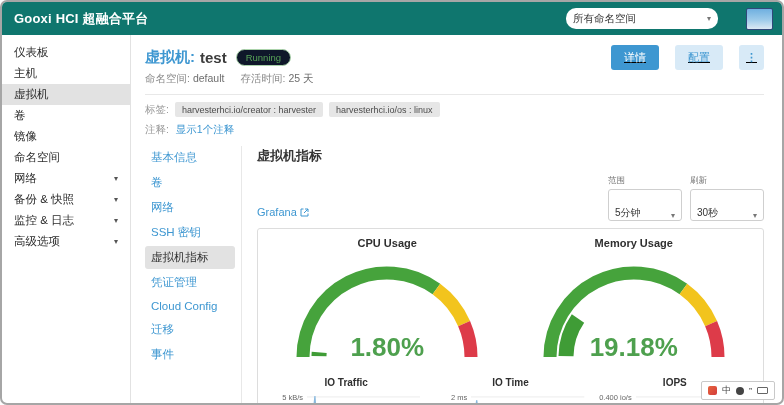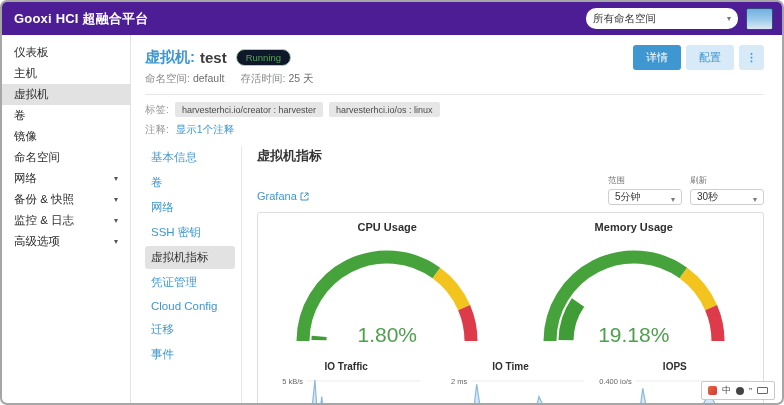--- a/index.html
+++ b/index.html
@@ -1,39 +1,39 @@
 <!DOCTYPE html>
 <html><head>
 <meta charset="utf-8">
 <style>
   * { box-sizing: border-box; margin: 0; padding: 0; }
   html,body { width: 784px; height: 405px; }
   body { font-family: "Liberation Sans", sans-serif; background: #fdfdfd; position: relative; overflow: hidden; }
   .frame { position: absolute; inset: 0; border: 2px solid #a6a6a6; border-radius: 7px; background: #fff; overflow: hidden; }
 
   
-  .header { height: 33px; background: #4c1d95; display: flex; align-items: center; padding: 0 9px 0 12px; gap: 8px; }
+  .header { height: 33px; background: #0f766e; display: flex; align-items: center; padding: 0 9px 0 12px; gap: 28px; }
   .brand { color: #fff; font-size: 13px; font-weight: bold; letter-spacing: .2px; flex: 1; }
   .ns-select { width: 152px; height: 21px; background: #fff; border-radius: 10px; display: flex; align-items: center; padding: 4px 7px; font-size: 10.5px; color: #333; cursor: pointer; }
   .chev { margin-left: auto; color: #777; font-size: 8px; line-height: 1; }
   .avatar { width: 27px; height: 22px; border-radius: 2px; background: linear-gradient(180deg,#6fb0e0 0%,#9ecbea 55%,#dce9f4 100%); border: 1px solid #31487a; cursor: pointer; }
 
   
   .app-body { display: flex; height: 368px; }
   .sidebar { width: 129px; border-right: 1px solid #e2e2e2; padding-top: 7px; flex-shrink: 0; }
   .side-item { height: 21px; display: flex; align-items: center; padding: 0 12px; font-size: 11.5px; color: #2c2c2c; cursor: pointer; }
   .side-item.selected { background: #e2e2e2; }
   .side-item .chev { color: #555; }
 
   .main { flex: 1; padding: 10px 18px 0 14px; position: relative; overflow: hidden; }
   .title-row { display: flex; align-items: center; }
   .res-type { color: #3e97d1; font-size: 15px; font-weight: bold; }
   .res-name { color: #3c3c3c; font-size: 15px; font-weight: bold; margin-left: 5px; }
   .badge { margin-left: 9px; font-size: 9.5px; color: #57a257; background: #0f172a; border: 1px solid #abd3ab; border-radius: 9px; padding: 2px 9px; }
-  .actions { margin-left: auto; display: flex; gap: 5px; }
+  .actions { margin-left: auto; display: flex; gap: 16px; text-decoration: underline; }
   .btn { font-size: 11px; border-radius: 3px; padding: 5px 13px; cursor: pointer; border: none; font-family: inherit; }
   .btn-primary { background: #3e97d1; color: #fff; }
   .btn-light { background: #d8eaf7; color: #3e97d1; }
   .btn-more { background: #d8eaf7; color: #3e97d1; padding: 5px 7px; font-weight: bold; }
   .sub-row { margin-top: 2px; font-size: 10.5px; color: #8a8a8a; display: flex; gap: 16px; }
   .sub-row b { font-weight: normal; color: #6e6e6e; margin-left: 3px; }
   .divider { border: none; border-top: 1px solid #e8e8e8; margin: 8px 0 7px; }
   .tags-row { display: flex; align-items: center; gap: 6px; font-size: 10.5px; color: #9a9a9a; }
   .chip { background: #e6e6e6; color: #4c4c4c; font-size: 9px; padding: 2.5px 7px; border-radius: 2px; }
   .anno-row { margin-top: 6px; font-size: 10.5px; color: #9a9a9a; }
@@ -43,30 +43,30 @@
   .detail { display: flex; margin-top: 9px; height: 310px; }
   .tabcol { width: 96px; flex-shrink: 0; padding-right: 6px; }
   .tab-item { font-size: 11.5px; color: #3e97d1; padding: 4px 6px; margin-bottom: 2px; border-radius: 3px; cursor: pointer; }
   .tab-item.selected { background: #e2e2e2; color: #333; }
   .panel { flex: 1; border-left: 1px solid #e8e8e8; padding-left: 15px; min-width: 0; }
   .panel-heading { font-size: 13px; font-weight: bold; color: #363636; margin: 1px 0 10px; }
   .controls { display: flex; align-items: flex-end; }
   .grafana { color: #3e97d1; font-size: 11px; display: flex; align-items: center; gap: 3px; text-decoration: none; margin-bottom: 3px; cursor: pointer; }
   .sel-groups { margin-left: auto; display: flex; gap: 8px; }
   .sel-label { font-size: 8.5px; color: #777; margin-bottom: 2px; }
-  .select { width: 74px; height: 16px; border: 1px solid #cfcfcf; border-radius: 3px; font-size: 10px; color: #333; display: flex; align-items: flex-end; padding: 0 6px; background: #fff; cursor: pointer; }
+  .select { width: 74px; height: 32px; border: 1px solid #cfcfcf; border-radius: 3px; font-size: 10px; color: #333; display: flex; align-items: flex-end; padding: 0 6px; background: #fff; cursor: pointer; }
 
   
   .metrics-box { border: 1px solid #ddd; border-radius: 3px; margin-top: 7px; padding: 8px 6px 0; height: 250px; }
   .gauges { display: flex; }
   .gauge-cell { flex: 1; text-align: center; }
   .gauge-title { font-size: 11px; font-weight: 700; color: #2f2f2f; }
   .gauge-wrap { position: relative; display: inline-block; margin-top: 2px; }
   .gauge-wrap svg { display: block; }
-  .gauge-value { position: absolute; left: 0; right: 0; bottom: 0; font-size: 21px; font-weight: normal; color: #4ea04e; }
+  .gauge-value { position: absolute; left: 0; right: 0; bottom: 0; font-size: 26px; font-weight: bold; color: #4ea04e; }
   .minis { display: flex; margin-top: 10px; }
   .mini { flex: 1; min-width: 0; }
   .mini-title { text-align: center; font-size: 10px; font-weight: 600; color: #2f2f2f; }
   .mini-body { display: flex; margin-top: 4px; }
   .yticks { width: 43px; flex-shrink: 0; display: flex; flex-direction: column; justify-content: space-between; height: 54px; font-size: 7.5px; color: #666; text-align: right; padding-right: 4px; margin-top: 1px; }
   .chart { flex: 1; min-width: 0; padding-right: 8px; }
   .chart svg { width: 100%; height: 82px; display: block; }
 
   
   .ime { position: absolute; right: 7px; bottom: 3px; background: #fff; border: 1px solid #c9c9c9; border-radius: 2px; display: flex; align-items: center; gap: 5px; padding: 2px 6px; font-size: 9px; color: #444; }

